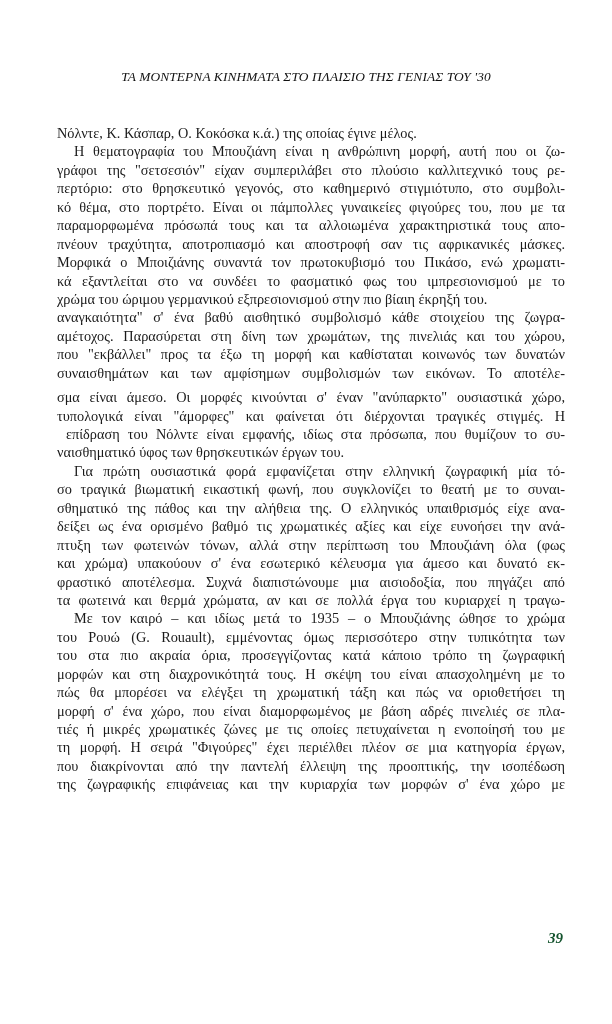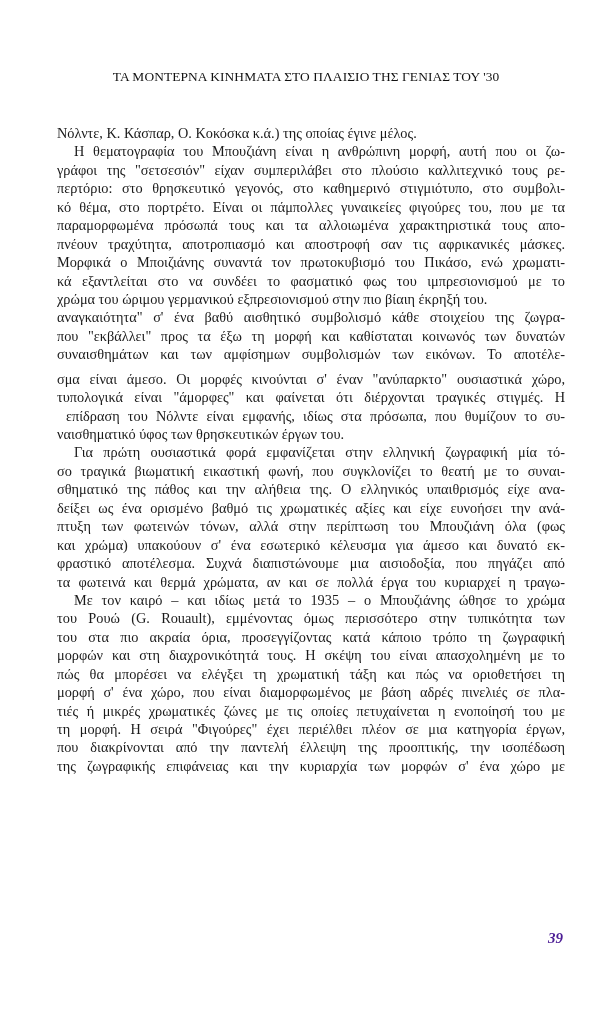--- a/index.html
+++ b/index.html
@@ -14,20 +14,21 @@
     overflow: hidden;
     font-family: "Liberation Serif", "DejaVu Serif", serif;
     color: #1a1a1a;
   }
   .running-head {
     position: absolute;
     left: 0;
     width: 612px;
     top: 69px;
     text-align: center;
+    font-style: italic;
     font-size: 13.4px;
     letter-spacing: 0.1px;
     color: #111;
   }
   .text-block {
     position: absolute;
     left: 57px;
     top: 124px;
     width: 508px;
   }
@@ -47,21 +48,21 @@
   .line.last {
     text-align-last: left;
   }
   .page-number {
     position: absolute;
     left: 548px;
     top: 930px;
     font-style: italic;
     font-weight: bold;
     font-size: 15px;
-    color: #4c1d95;
+    color: #14532d;
   }
 </style>
 </head>
 <body>
 
 <div class="running-head">ΤΑ ΜΟΝΤΕΡΝΑ ΚΙΝΗΜΑΤΑ ΣΤΟ ΠΛΑΙΣΙΟ ΤΗΣ ΓΕΝΙΑΣ ΤΟΥ '30</div>
 
 <div class="text-block">
 
   <div>
@@ -75,20 +76,21 @@
     <span class="line" style="white-space: nowrap;">κό θέμα, στο πορτρέτο. Είναι οι πάμπολλες γυναικείες φιγούρες του, που με τα</span>
     <span class="line" style="white-space: nowrap;">παραμορφωμένα πρόσωπά τους και τα αλλοιωμένα χαρακτηριστικά τους απο-</span>
     <span class="line" style="white-space: nowrap;">πνέουν τραχύτητα, αποτροπιασμό και αποστροφή σαν τις αφρικανικές μάσκες.</span>
     <span class="line" style="white-space: nowrap;">Μορφικά ο Μποιζιάνης συναντά τον πρωτοκυβισμό του Πικάσο, ενώ χρωματι-</span>
     <span class="line" style="white-space: nowrap;">κά εξαντλείται στο να συνδέει το φασματικό φως του ιμπρεσιονισμού με το</span>
     <span class="line last" style="white-space: nowrap;">χρώμα του ώριμου γερμανικού εξπρεσιονισμού στην πιο βίαιη έκρηξή του.</span>
   </div>
 
   <div>
     <span class="line" style="white-space: nowrap;">αναγκαιότητα" σ' ένα βαθύ αισθητικό συμβολισμό κάθε στοιχείου της ζωγρα-</span>
+    <span class="line" style="white-space: nowrap;">αμέτοχος. Παρασύρεται στη δίνη των χρωμάτων, της πινελιάς και του χώρου,</span>
     <span class="line" style="white-space: nowrap;">που "εκβάλλει" προς τα έξω τη μορφή και καθίσταται κοινωνός των δυνατών</span>
     <span class="line" style="white-space: nowrap;">συναισθημάτων και των αμφίσημων συμβολισμών των εικόνων. Το αποτέλε-</span>
     <span class="line" style="white-space: nowrap; margin-top: 6px;">σμα είναι άμεσο. Οι μορφές κινούνται σ' έναν "ανύπαρκτο" ουσιαστικά χώρο,</span>
     <span class="line" style="white-space: nowrap;">τυπολογικά είναι "άμορφες" και φαίνεται ότι διέρχονται τραγικές στιγμές. Η</span>
     <span class="line" style="white-space: nowrap; margin-left: 9px;">επίδραση του Νόλντε είναι εμφανής, ιδίως στα πρόσωπα, που θυμίζουν το συ-</span>
     <span class="line last" style="white-space: nowrap;">ναισθηματικό ύφος των θρησκευτικών έργων του.</span>
   </div>
 
   <div>
     <span class="line indent" style="white-space: nowrap;">Για πρώτη ουσιαστικά φορά εμφανίζεται στην ελληνική ζωγραφική μία τό-</span>

